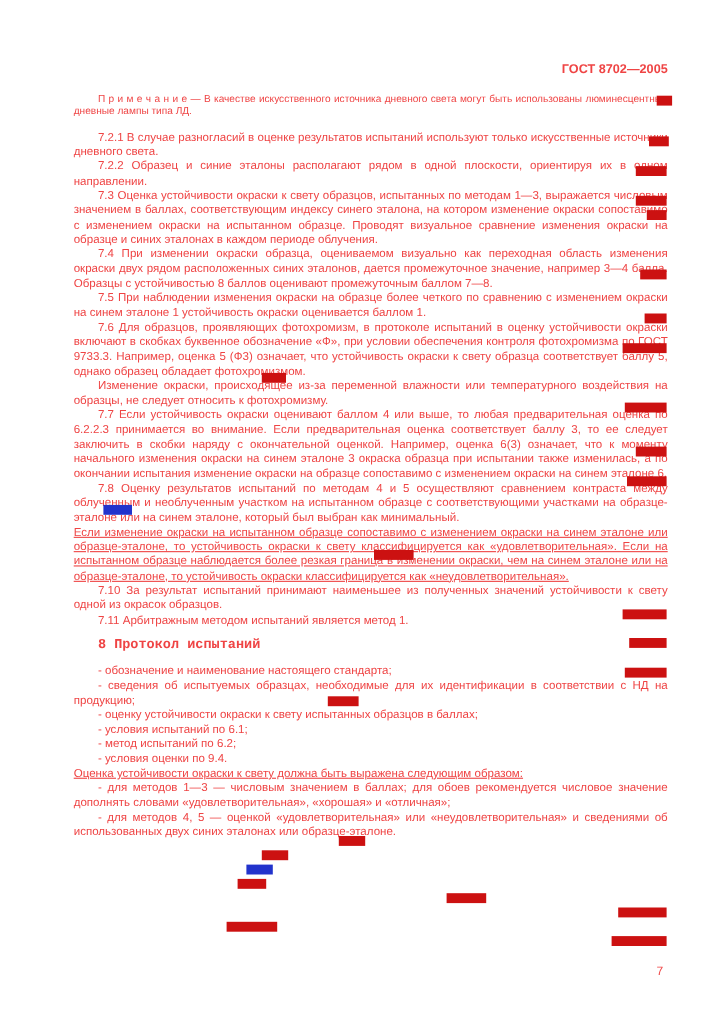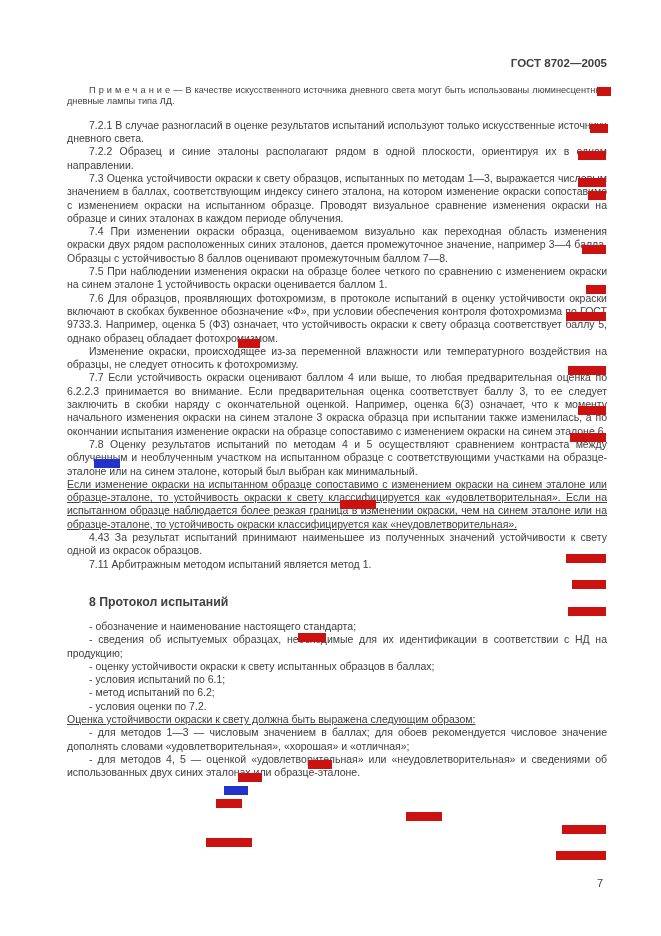--- a/index.html
+++ b/index.html
@@ -2,21 +2,21 @@
 <html lang="ru"><head>
 <meta charset="utf-8">
 <style>
   html, body { margin: 0; padding: 0; background: #ffffff; }
   .page {
     position: relative;
     width: 661px;
     height: 936px;
     background: #ffffff;
     font-family: "Liberation Sans", sans-serif;
-    color: #404040;
+    color: #ef4444;
     overflow: hidden;
   }
   .header {
     position: absolute;
     top: 57px;
     left: 67px;
     width: 540px;
     text-align: right;
     font-weight: bold;
     font-size: 11.5px;
@@ -39,21 +39,22 @@
     line-height: 13.3px;
     text-align: justify;
     text-indent: 22px;
     margin: 0;
   }
   .flush { text-indent: 0; text-decoration: underline; }
   .heading {
     font-size: 12.3px;
     font-weight: bold;
     text-indent: 22px;
-    margin: 24px 0 11px 0;
+    margin: 8px 0 11px 0;
+    font-family: Liberation Mono, monospace;
   }
   .page-number {
     position: absolute;
     right: 58px;
     bottom: 47px;
     font-size: 11px;
   }
   .marks {
     position: absolute;
     left: 0; top: 0; right: 0; bottom: 0;
@@ -75,31 +76,31 @@
     <p class="para">7.2.1 В случае разногласий в оценке результатов испытаний используют только искусственные источники дневного света.</p>
     <p class="para">7.2.2 Образец и синие эталоны располагают рядом в одной плоскости, ориентируя их в одном направлении.</p>
     <p class="para">7.3 Оценка устойчивости окраски к свету образцов, испытанных по методам 1—3, выражается числовым значением в баллах, соответствующим индексу синего эталона, на котором изменение окраски сопоставимо с изменением окраски на испытанном образце. Проводят визуальное сравнение изменения окраски на образце и синих эталонах в каждом периоде облучения.</p>
     <p class="para">7.4 При изменении окраски образца, оцениваемом визуально как переходная область изменения окраски двух рядом расположенных синих эталонов, дается промежуточное значение, например 3—4 балла. Образцы с устойчивостью 8 баллов оценивают промежуточным баллом 7—8.</p>
     <p class="para">7.5 При наблюдении изменения окраски на образце более четкого по сравнению с изменением окраски на синем эталоне 1 устойчивость окраски оценивается баллом 1.</p>
     <p class="para">7.6 Для образцов, проявляющих фотохромизм, в протоколе испытаний в оценку устойчивости окраски включают в скобках буквенное обозначение «Ф», при условии обеспечения контроля фотохромизма по ГОСТ 9733.3. Например, оценка 5 (Ф3) означает, что устойчивость окраски к свету образца соответствует баллу 5, однако образец обладает фотохромизмом.</p>
     <p class="para">Изменение окраски, происходящее из-за переменной влажности или температурного воздействия на образцы, не следует относить к фотохромизму.</p>
     <p class="para">7.7 Если устойчивость окраски оценивают баллом 4 или выше, то любая предварительная оценка по 6.2.2.3 принимается во внимание. Если предварительная оценка соответствует баллу 3, то ее следует заключить в скобки наряду с окончательной оценкой. Например, оценка 6(3) означает, что к моменту начального изменения окраски на синем эталоне 3 окраска образца при испытании также изменилась, а по окончании испытания изменение окраски на образце сопоставимо с изменением окраски на синем эталоне 6.</p>
     <p class="para">7.8 Оценку результатов испытаний по методам 4 и 5 осуществляют сравнением контраста между облученным и необлученным участком на испытанном образце с соответствующими участками на образце-эталоне или на синем эталоне, который был выбран как минимальный.</p>
     <p class="para flush">Если изменение окраски на испытанном образце сопоставимо с изменением окраски на синем эталоне или образце-эталоне, то устойчивость окраски к свету классифицируется как «удовлетворительная». Если на испытанном образце наблюдается более резкая граница в изменении окраски, чем на синем эталоне или на образце-эталоне, то устойчивость окраски классифицируется как «неудовлетворительная».</p>
-    <p class="para">4.43 За результат испытаний принимают наименьшее из полученных значений устойчивости к свету одной из окрасок образцов.</p>
+    <p class="para">7.10 За результат испытаний принимают наименьшее из полученных значений устойчивости к свету одной из окрасок образцов.</p>
     <p class="para">7.11 Арбитражным методом испытаний является метод 1.</p>
 
     <p class="heading">8 Протокол испытаний</p>
 
     <p class="para">- обозначение и наименование настоящего стандарта;</p>
     <p class="para">- сведения об испытуемых образцах, необходимые для их идентификации в соответствии с НД на продукцию;</p>
     <p class="para">- оценку устойчивости окраски к свету испытанных образцов в баллах;</p>
     <p class="para">- условия испытаний по 6.1;</p>
     <p class="para">- метод испытаний по 6.2;</p>
-    <p class="para">- условия оценки по 7.2.</p>
+    <p class="para">- условия оценки по 9.4.</p>
     <p class="para flush">Оценка устойчивости окраски к свету должна быть выражена следующим образом:</p>
     <p class="para">- для методов 1—3 — числовым значением в баллах; для обоев рекомендуется числовое значение дополнять словами «удовлетворительная», «хорошая» и «отличная»;</p>
     <p class="para">- для методов 4, 5 — оценкой «удовлетворительная» или «неудовлетворительная» и сведениями об использованных двух синих эталонах или образце-эталоне.</p>
   </div>
 
   <div class="marks">
       <div class="mark" style="left: 597px; top: 87px; width: 14px; height: 9px; background: rgb(204, 17, 17);"></div>
       <div class="mark" style="left: 590px; top: 124px; width: 18px; height: 9px; background: rgb(204, 17, 17);"></div>
       <div class="mark" style="left: 578px; top: 151px; width: 28px; height: 9px; background: rgb(204, 17, 17);"></div>
       <div class="mark" style="left: 578px; top: 178px; width: 28px; height: 9px; background: rgb(204, 17, 17);"></div>

